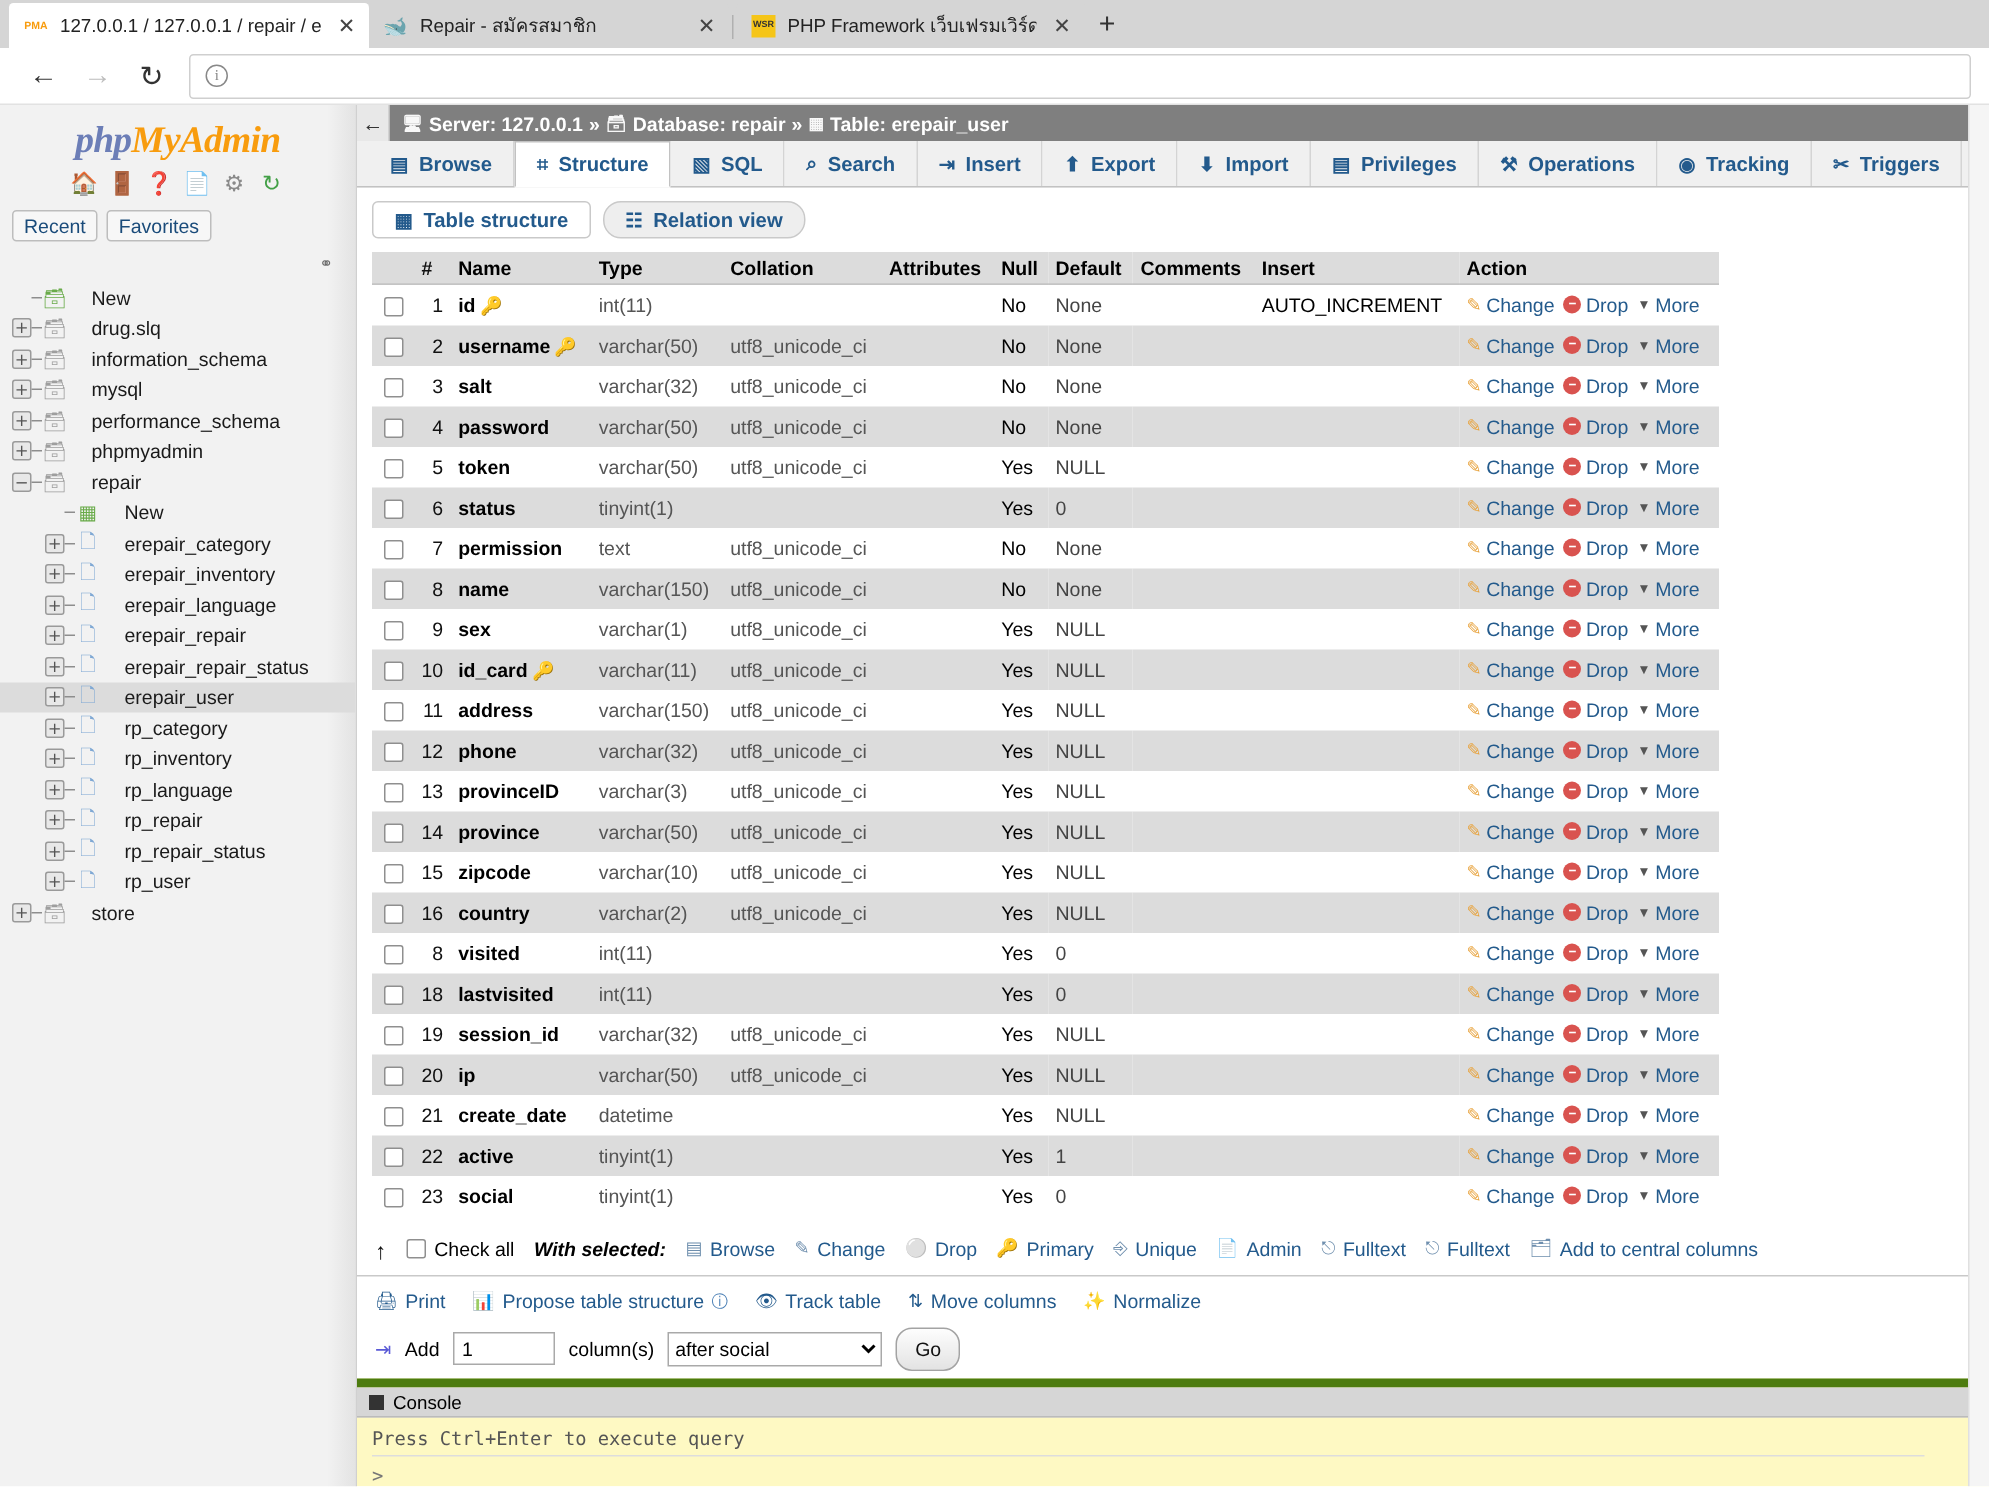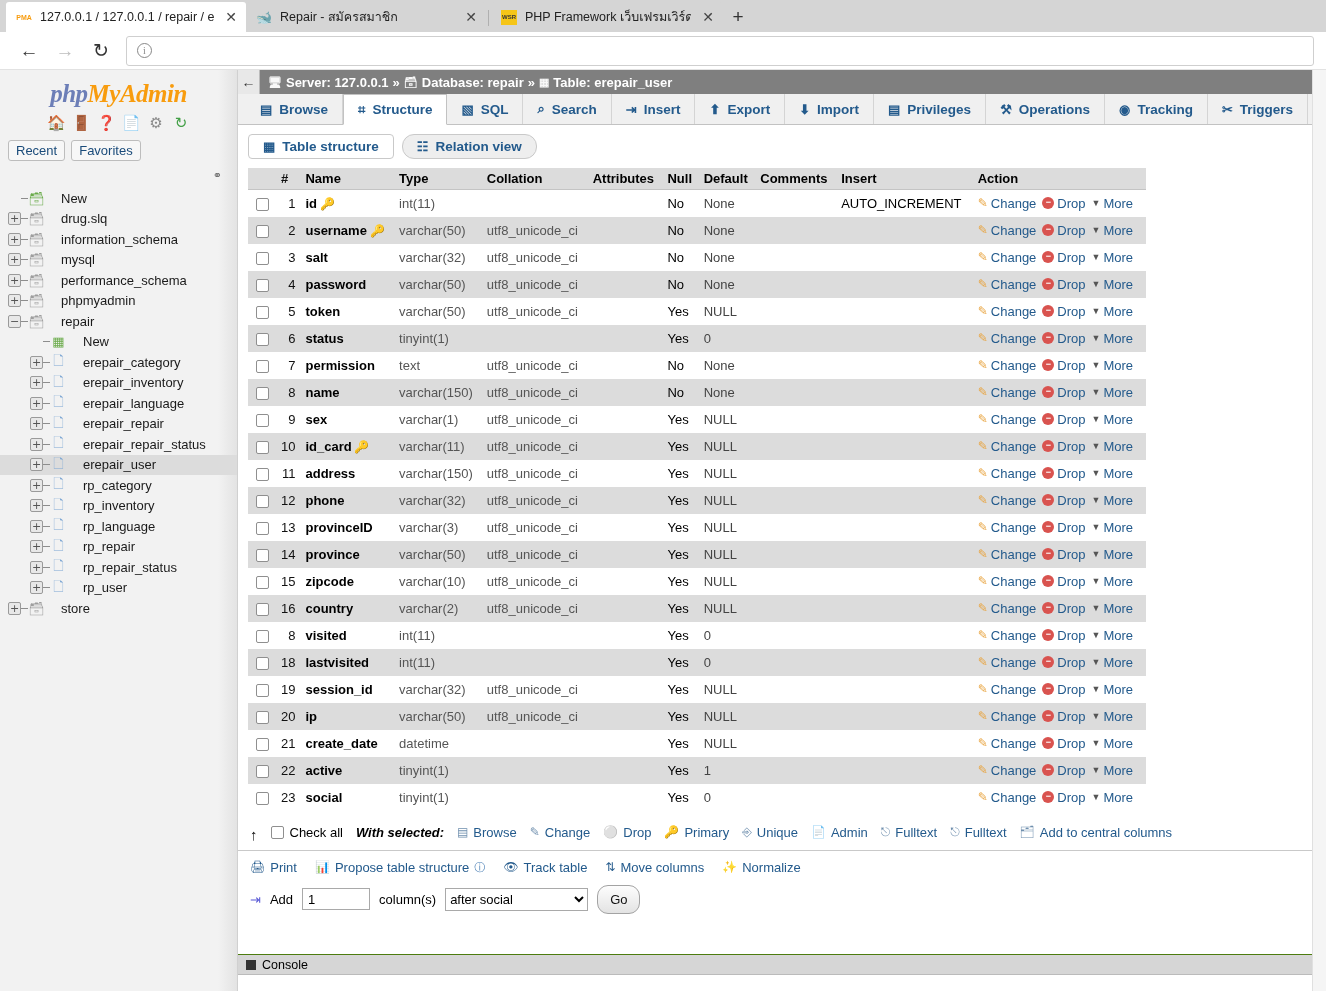--- a/index.html
+++ b/index.html
@@ -380,23 +380,23 @@
     border-radius: 11px;
     background: linear-gradient(#fdfdfd, #e3e3e3);
     font-size: 13px;
     padding: 6px 12px;
     color: #111;
   }
 
   
   .console {
     position: absolute;
-    left: 0; right: 0; bottom: 16px;
+    left: 0; right: 0; bottom: 0;
     background: #fef9c3;
-    border-top: 1px solid #4d7c0f;
+    border-top: 6px solid #4d7c0f;
   }
   .console-hd {
     background: #d6d6d6;
     height: 20px;
     display: flex; align-items: center; gap: 6px;
     padding-left: 8px;
     font-size: 12.5px;
     border-bottom: 1px solid #bbb;
   }
   .console-sq { width: 10px; height: 10px; background: #333; display: inline-block; }
@@ -1412,17 +1412,21 @@
       <span>column(s)</span>
       <select id="poschoice"><option>at beginning of table</option><option selected="">after social</option></select>
       <button class="gobtn">Go</button>
     </div>
 
     <div class="console">
       <div class="console-hd">
         <span class="console-sq"></span>
         <span>Console</span>
       </div>
+      <div class="console-body">
+        <div class="console-hint">Press Ctrl+Enter to execute query</div>
+        <div class="console-prompt">&gt;</div>
+      </div>
     </div>
 
     <div class="vscroll"></div>
   </div>
 </div>
 
 </body></html>

